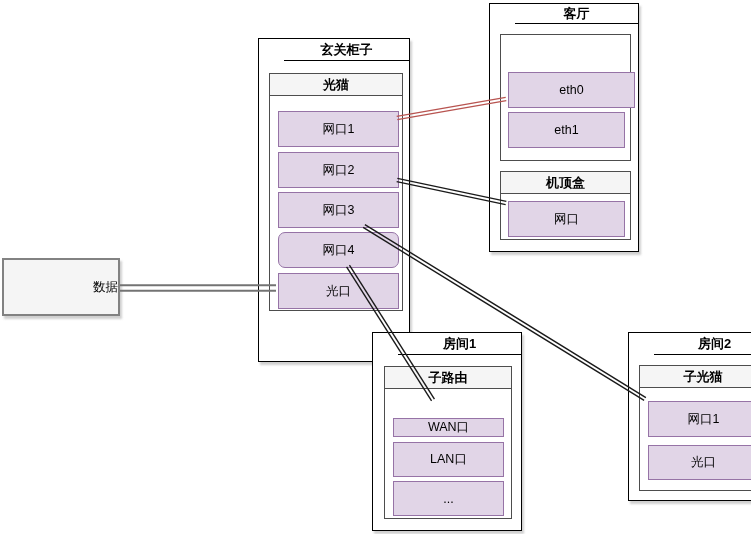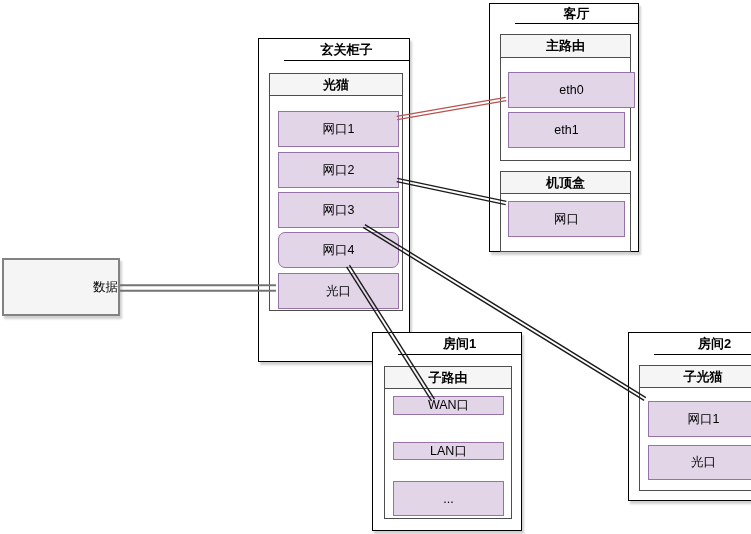--- a/index.html
+++ b/index.html
@@ -55,40 +55,39 @@
       <div class="port" style="left:8px; top:78px; width:121px; height:36px;">网口2</div>
       <div class="port" style="left:8px; top:118px; width:121px; height:36px;">网口3</div>
       <div class="port" style="left:8px; top:158px; width:121px; height:36px;border-radius:7px;">网口4</div>
       <div class="port" style="left:8px; top:199px; width:121px; height:36px;">光口</div>
     </div>
   </div>
 
   <div class="container" style="left:489px; top:3px; width:150px; height:249px;">
     <div class="container-title" style="height:20px;">客厅</div>
     <div class="subbox" style="left:10px; top:30px; width:131px; height:127px;">
-      <div class="subbox-header" style="height:23px;">主路由</div>
       <div class="port" style="left:7px; top:37px; width:127px; height:36px;">eth0</div>
       <div class="port" style="left:7px; top:77px; width:117px; height:36px;">eth1</div>
     </div>
-    <div class="subbox" style="left:10px; top:167px; width:131px; height:81px;">
+    <div class="subbox" style="left:10px; top:167px; width:131px; height:69px;">
       <div class="subbox-header">机顶盒</div>
       <div class="port" style="left:7px; top:29px; width:117px; height:36px;">网口</div>
     </div>
   </div>
 
   <div class="plain-box" style="left:2px; top:258px; width:118px; height:58px;">
     <span>数据</span>
   </div>
 
   <div class="container" style="left:372px; top:332px; width:150px; height:199px;">
     <div class="container-title">房间1</div>
     <div class="subbox" style="left:11px; top:33px; width:128px; height:153px;">
       <div class="subbox-header">子路由</div>
-      <div class="port" style="left:8px; top:29px; width:111px; height:19px;">WAN口</div>
-      <div class="port" style="left:8px; top:75px; width:111px; height:18px;">LAN口</div>
+      <div class="port" style="left:8px; top:51px; width:111px; height:19px;">WAN口</div>
+      <div class="port" style="left:8px; top:75px; width:111px; height:35px;">LAN口</div>
       <div class="port" style="left:8px; top:114px; width:111px; height:35px;">...</div>
     </div>
   </div>
 
   <div class="container" style="left:628px; top:332px; width:148px; height:169px;">
     <div class="container-title">房间2</div>
     <div class="subbox" style="left:10px; top:32px; width:128px; height:126px;">
       <div class="subbox-header">子光猫</div>
       <div class="port" style="left:8px; top:35px; width:111px; height:36px;">网口1</div>
       <div class="port" style="left:8px; top:79px; width:111px; height:35px;">光口</div>

